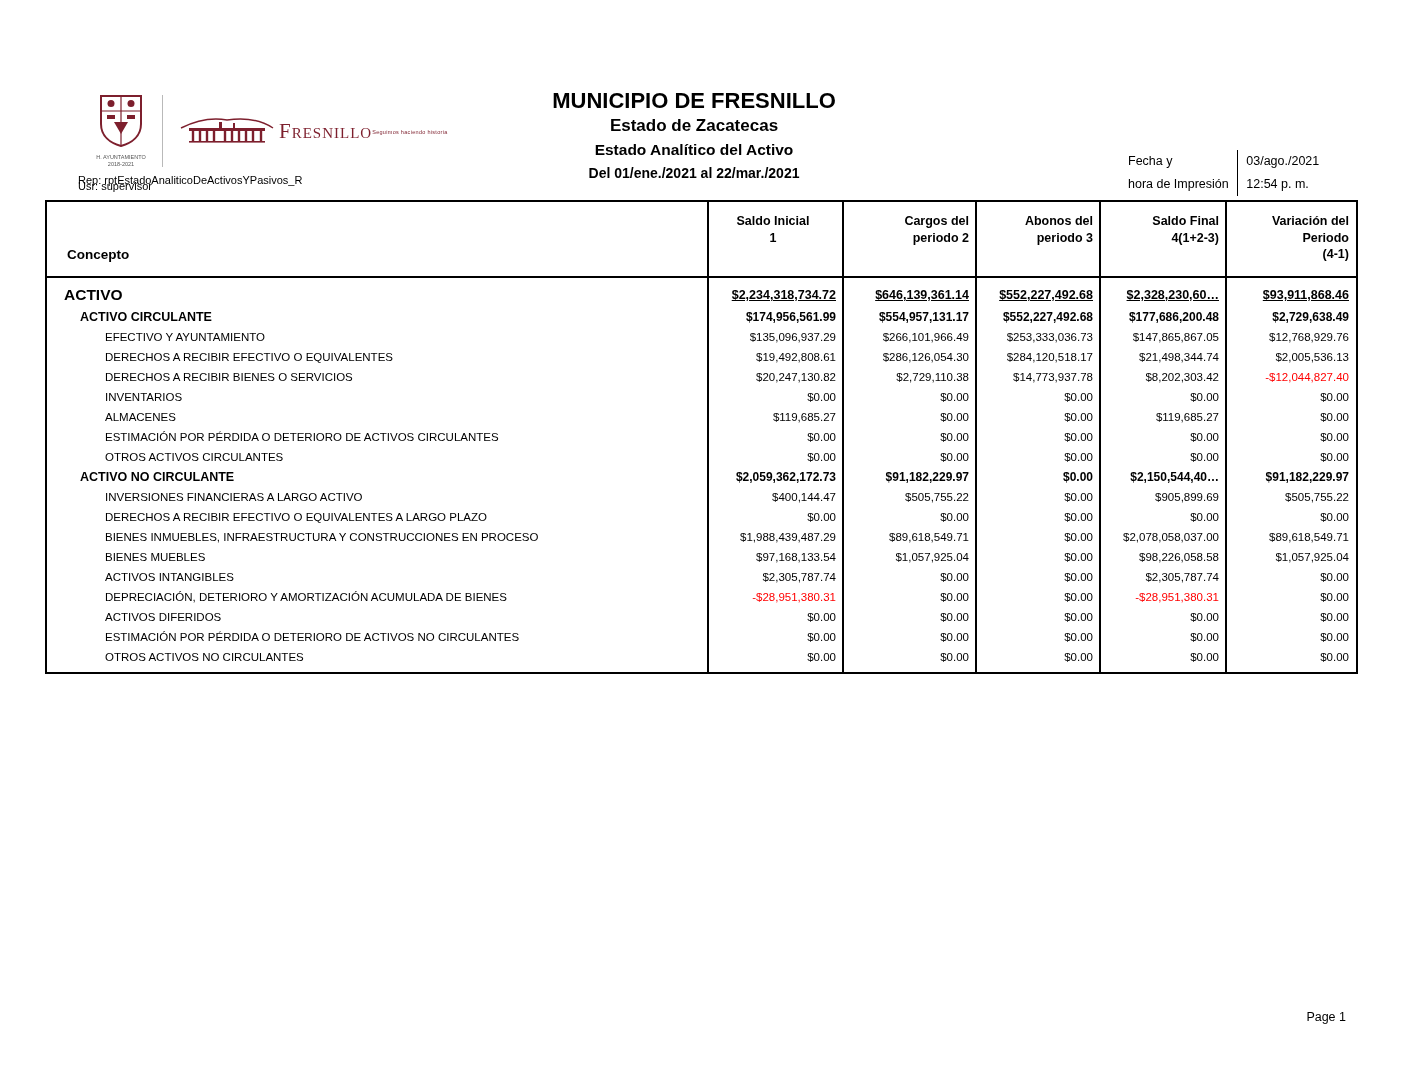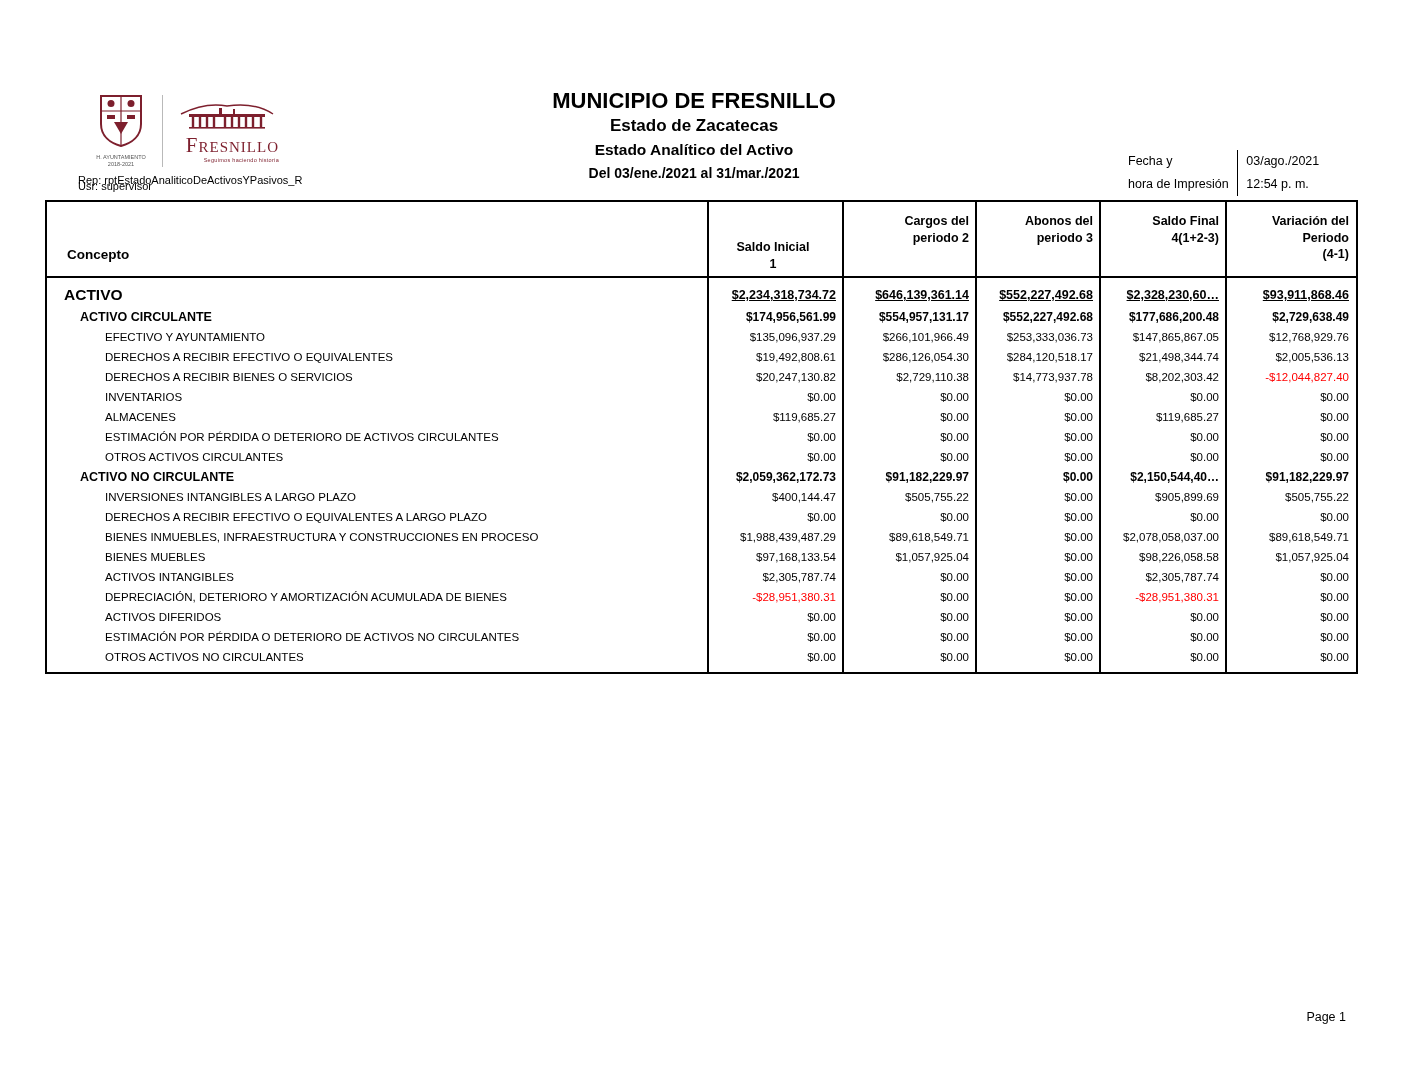--- a/index.html
+++ b/index.html
@@ -8,21 +8,21 @@
     width:1408px; height:1088px; background:#ffffff;
     font-family:"Liberation Sans", sans-serif; color:#000;
   }
   .page { position:relative; width:1408px; height:1088px; background:#fff; overflow:hidden; }
 
   
   .logos { position:absolute; left:92px; top:94px; display:flex; align-items:center; gap:12px; }
   .seal { display:flex; flex-direction:column; align-items:center; width:58px; }
   .seal-caption { font-size:5.5px; color:#555; text-align:center; line-height:1.3; margin-top:2px; white-space:nowrap; }
   .logo-divider { width:1px; height:72px; background:#b9b9b9; }
-  .fresnillo { display:flex; flex-direction:column; align-items:flex-end; }
+  .fresnillo { display:flex; flex-direction:row; align-items:center; }
   .fres-name { font-family:"Liberation Serif", serif; font-size:21px; letter-spacing:1px; color:#7d1f2d; font-variant:small-caps; line-height:1; margin-top:1px; }
   .fres-tagline { font-size:5.5px; color:#7d1f2d; margin-top:1px; letter-spacing:0.3px; }
 
   
   .title-block { position:absolute; left:354px; top:88px; width:680px; text-align:center; }
   .t1 { font-size:22px; font-weight:bold; }
   .t2 { font-size:17px; font-weight:bold; margin-top:2px; }
   .t3 { font-size:15.5px; font-weight:bold; margin-top:5px; }
   .t4 { font-size:14px; font-weight:bold; margin-top:6px; }
 
@@ -36,21 +36,21 @@
   .rep-usr { position:absolute; left:78px; top:174px; font-size:11px; height:20px; width:330px; }
   .rep-line { position:absolute; left:0; top:0; white-space:nowrap; }
   .usr-line { position:absolute; left:0; top:6px; white-space:nowrap; }
 
   
   .report-table { position:absolute; left:45px; top:200px; width:1313px; border:2px solid #000; background:#fff; }
   .grid-cols { display:grid; grid-template-columns:661px 135px 133px 124px 126px 130px; }
   .thead { height:76px; border-bottom:2px solid #000; }
   .th-concepto { display:flex; align-items:flex-end; padding:0 0 14px 20px; font-weight:bold; font-size:13.5px; }
   .th-num { font-weight:bold; font-size:12.5px; padding:11px 7px 0 2px; text-align:right; line-height:1.32; }
-  .th-num.center { text-align:center;margin-top:26px; }
+  .th-num.center { text-align:center; }
 
   .tbody { position:relative; padding:5px 0 5px 0; }
   .vline { position:absolute; top:-78px; bottom:0; width:1.5px; background:#000; }
   .vl0 { left:660px; } .vl1 { left:795px; } .vl2 { left:928px; } .vl3 { left:1052px; } .vl4 { left:1178px; }
 
   .tr { height:20px; align-items:center; position:relative; z-index:1; }
   .tr.major { height:24px; }
   .c-label { white-space:nowrap; overflow:hidden; font-size:11.5px; }
   .lvl0 .c-label { padding-left:17px; font-size:15.5px; font-weight:bold; }
   .lvl1 .c-label { padding-left:33px; font-size:12.5px; font-weight:bold; }
@@ -113,21 +113,21 @@
       </span>
       <div class="fres-name">Fresnillo</div>
       <div class="fres-tagline">Seguimos haciendo historia</div>
     </div>
   </div>
 
   <div class="title-block">
     <div class="t1">MUNICIPIO DE FRESNILLO</div>
     <div class="t2">Estado de Zacatecas</div>
     <div class="t3">Estado Analítico del Activo</div>
-    <div class="t4">Del 03/ene./2021 al 31/mar./2021</div>
+    <div class="t4">Del 01/ene./2021 al 22/mar./2021</div>
   </div>
 
   <div class="print-info">
     <div class="pi-labels">
       <div>Fecha y</div>
       <div>hora de Impresión</div>
     </div>
     <div class="pi-divider"></div>
     <div class="pi-values">
       <div>03/ago./2021</div>
@@ -246,21 +246,21 @@
         </div>
         <div class="tr grid-cols lvl1 bold">
           <div class="c-label">ACTIVO NO CIRCULANTE</div>
           <div class="c-val">$2,059,362,172.73</div>
           <div class="c-val">$91,182,229.97</div>
           <div class="c-val">$0.00</div>
           <div class="c-val">$2,150,544,40…</div>
           <div class="c-val">$91,182,229.97</div>
         </div>
         <div class="tr grid-cols lvl2">
-          <div class="c-label">INVERSIONES INTANGIBLES A LARGO PLAZO</div>
+          <div class="c-label">INVERSIONES FINANCIERAS A LARGO ACTIVO</div>
           <div class="c-val">$400,144.47</div>
           <div class="c-val">$505,755.22</div>
           <div class="c-val">$0.00</div>
           <div class="c-val">$905,899.69</div>
           <div class="c-val">$505,755.22</div>
         </div>
         <div class="tr grid-cols lvl2">
           <div class="c-label">DERECHOS A RECIBIR EFECTIVO O EQUIVALENTES A LARGO PLAZO</div>
           <div class="c-val">$0.00</div>
           <div class="c-val">$0.00</div>

